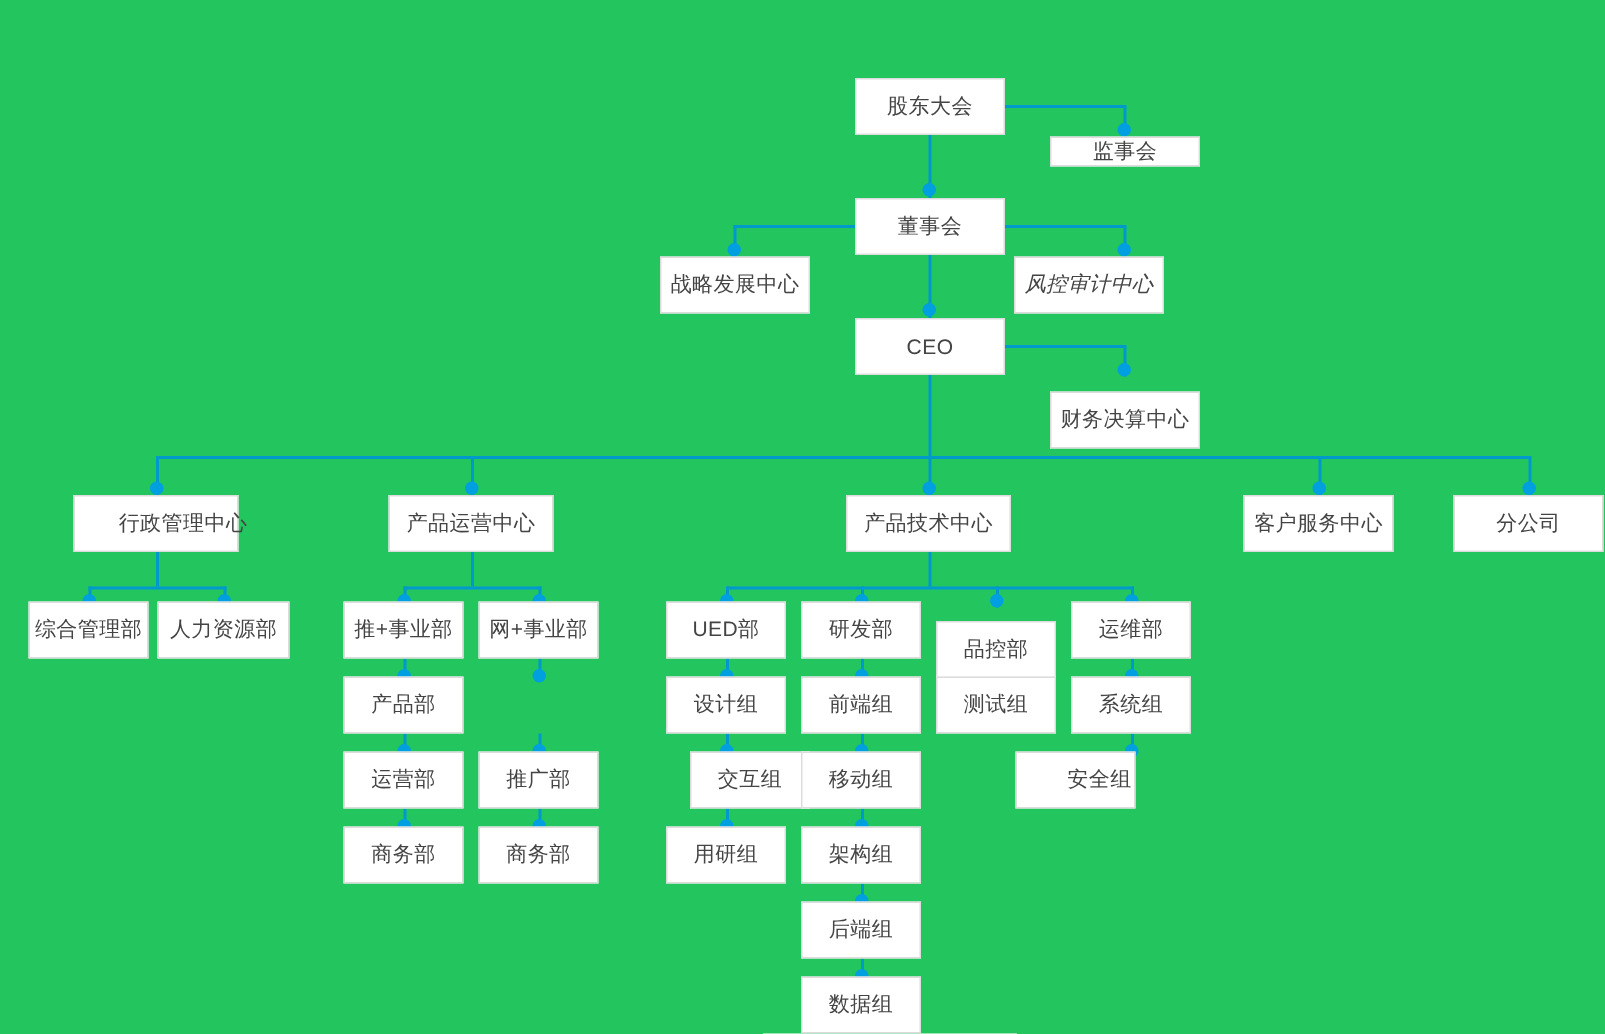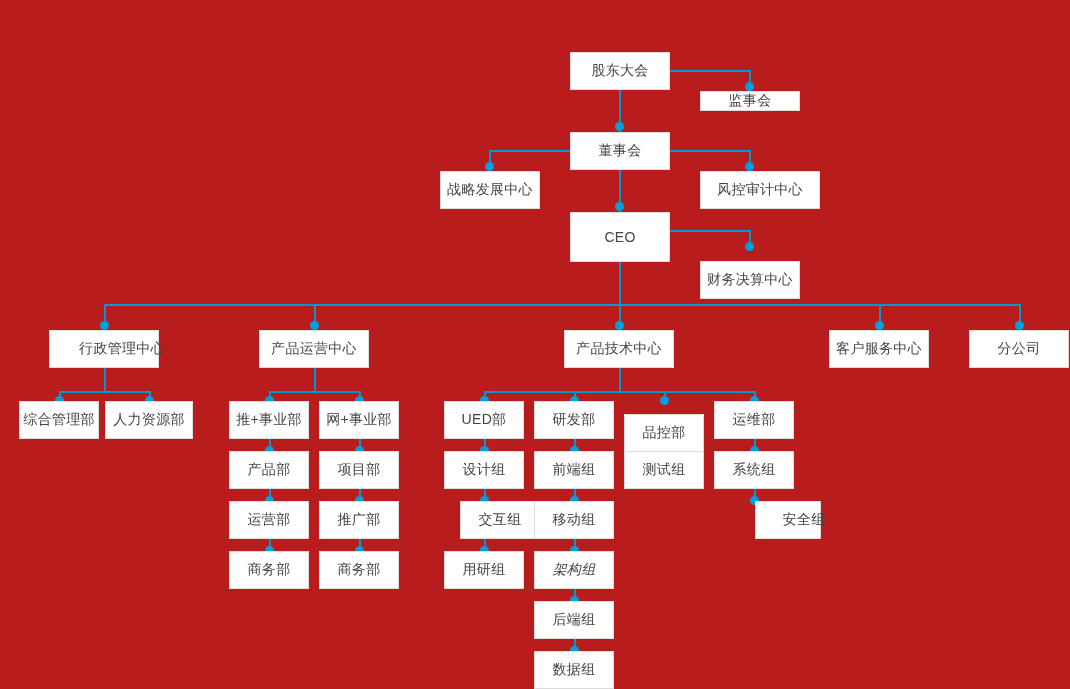--- a/index.html
+++ b/index.html
@@ -4,21 +4,21 @@
 <style>
   html, body {
     margin: 0;
     padding: 0;
     background: #ffffff;
   }
   #chart-canvas {
     position: relative;
     width: 1070px;
     height: 689px;
-    background: #b91c1c;
+    background: #22c55e;
     font-family: "Liberation Sans", "DejaVu Sans", sans-serif;
     overflow: hidden;
   }
   .node {
     position: absolute;
     box-sizing: border-box;
     border: 1px solid #dcdcdc;
     background: #ffffff;
     color: #444444;
     font-size: 14px;
@@ -153,55 +153,54 @@
 
   <div class="conn v" style="left:754px; top:439px; height:12px;"></div>
   <div class="dot" style="left:750px; top:446px;"></div>
   <div class="conn v" style="left:754px; top:489px; height:12px;"></div>
   <div class="dot" style="left:750px; top:496px;"></div>
 
   <div class="node" style="left:570px; top:52px; width:100px; height:38px;">股东大会</div>
   <div class="node" style="left:700px; top:91px; width:100px; height:20px;">监事会</div>
   <div class="node" style="left:570px; top:132px; width:100px; height:38px;">董事会</div>
   <div class="node" style="left:440px; top:171px; width:100px; height:38px;">战略发展中心</div>
-  <div class="node" style="left:700px; top:171px; width:120px; height:38px;">风控审计中心</div>
-  <div class="node" style="left:570px; top:212px; width:100px; height:50px;">CEO</div>
+  <div class="node" style="left:676px; top:171px; width:100px; height:38px;font-style:italic;">风控审计中心</div>
+  <div class="node" style="left:570px; top:212px; width:100px; height:38px;">CEO</div>
   <div class="node" style="left:700px; top:261px; width:100px; height:38px;">财务决算中心</div>
 
   <div class="node" style="left:49px; top:330px; width:110px; height:38px;padding-left:36px;">行政管理中心</div>
   <div class="node" style="left:259px; top:330px; width:110px; height:38px;">产品运营中心</div>
   <div class="node" style="left:564px; top:330px; width:110px; height:38px;">产品技术中心</div>
   <div class="node" style="left:829px; top:330px; width:100px; height:38px;">客户服务中心</div>
   <div class="node" style="left:969px; top:330px; width:100px; height:38px;">分公司</div>
 
   <div class="node" style="left:19px; top:401px; width:80px; height:38px;">综合管理部</div>
   <div class="node" style="left:105px; top:401px; width:88px; height:38px;">人力资源部</div>
 
   <div class="node" style="left:229px; top:401px; width:80px; height:38px;">推+事业部</div>
   <div class="node" style="left:319px; top:401px; width:80px; height:38px;">网+事业部</div>
   <div class="node" style="left:229px; top:451px; width:80px; height:38px;">产品部</div>
-  <div class="node" style="left:319px; top:451px; width:80px; height:38px;">项目部</div>
   <div class="node" style="left:229px; top:501px; width:80px; height:38px;">运营部</div>
   <div class="node" style="left:319px; top:501px; width:80px; height:38px;">推广部</div>
   <div class="node" style="left:229px; top:551px; width:80px; height:38px;">商务部</div>
   <div class="node" style="left:319px; top:551px; width:80px; height:38px;">商务部</div>
 
   <div class="node" style="left:444px; top:401px; width:80px; height:38px;">UED部</div>
   <div class="node" style="left:534px; top:401px; width:80px; height:38px;">研发部</div>
   <div class="node" style="left:624px; top:414px; width:80px; height:38px;">品控部</div>
   <div class="node" style="left:714px; top:401px; width:80px; height:38px;">运维部</div>
 
   <div class="node" style="left:444px; top:451px; width:80px; height:38px;font-family:Liberation Mono, monospace;">设计组</div>
   <div class="node" style="left:534px; top:451px; width:80px; height:38px;">前端组</div>
   <div class="node" style="left:624px; top:451px; width:80px; height:38px;">测试组</div>
   <div class="node" style="left:714px; top:451px; width:80px; height:38px;">系统组</div>
 
   <div class="node" style="left:444px; top:501px; width:80px; height:38px;margin-left:16px;">交互组</div>
   <div class="node" style="left:534px; top:501px; width:80px; height:38px;">移动组</div>
-  <div class="node" style="left:755px; top:501px; width:66px; height:38px;padding-left:32px;">安全组</div>
+  <div class="node" style="left:677px; top:501px; width:80px; height:38px;padding-left:32px;">安全组</div>
 
   <div class="node" style="left:444px; top:551px; width:80px; height:38px;">用研组</div>
-  <div class="node" style="left:534px; top:551px; width:80px; height:38px;font-style:italic;">架构组</div>
+  <div class="node" style="left:534px; top:551px; width:80px; height:38px;">架构组</div>
 
   <div class="node" style="left:534px; top:601px; width:80px; height:38px;text-align:right;">后端组</div>
   <div class="node" style="left:534px; top:651px; width:80px; height:38px;">数据组</div>
 
 </div>
 
 </body></html>

